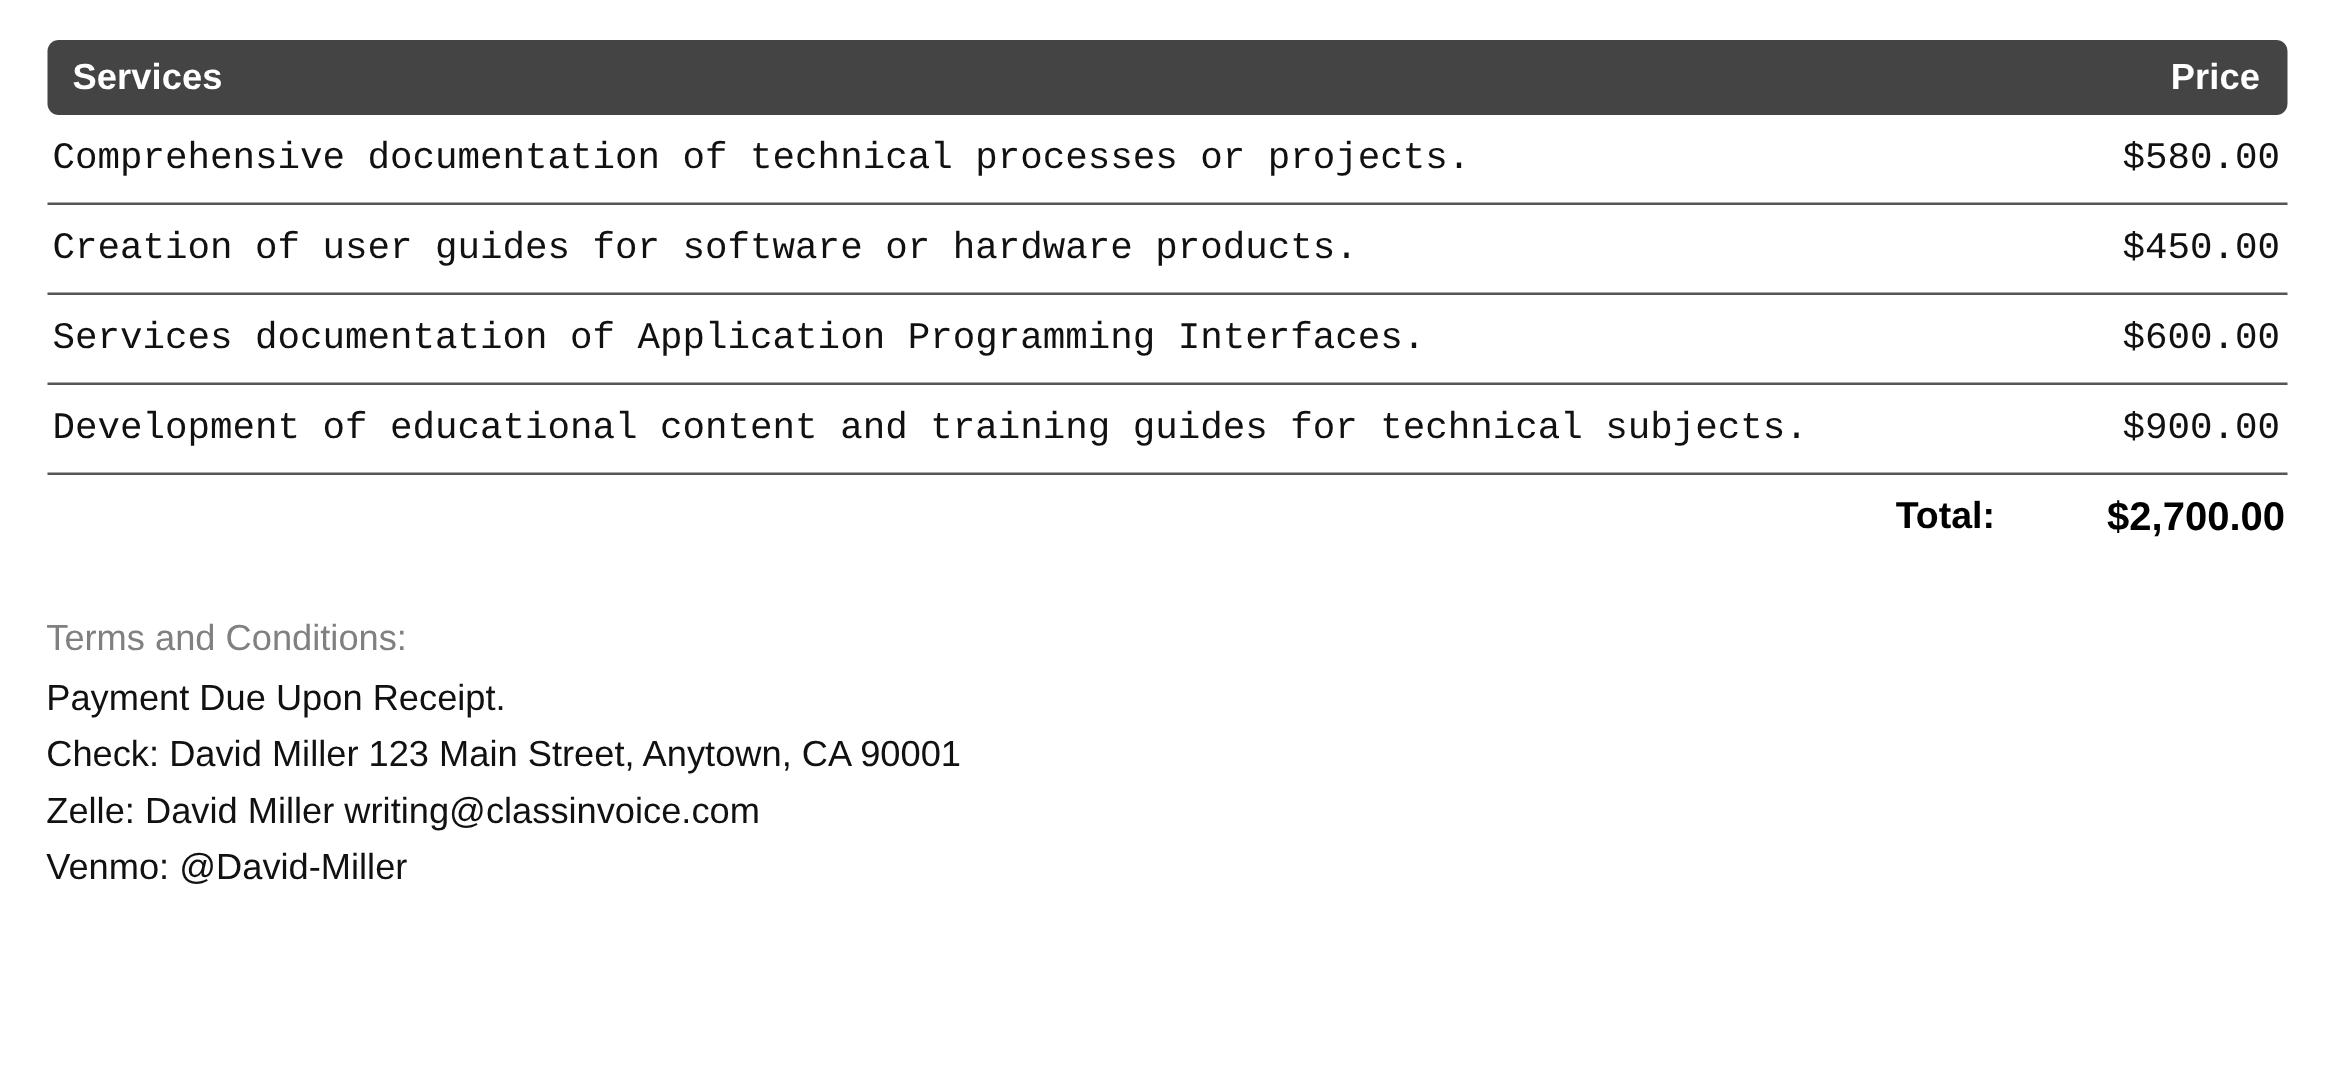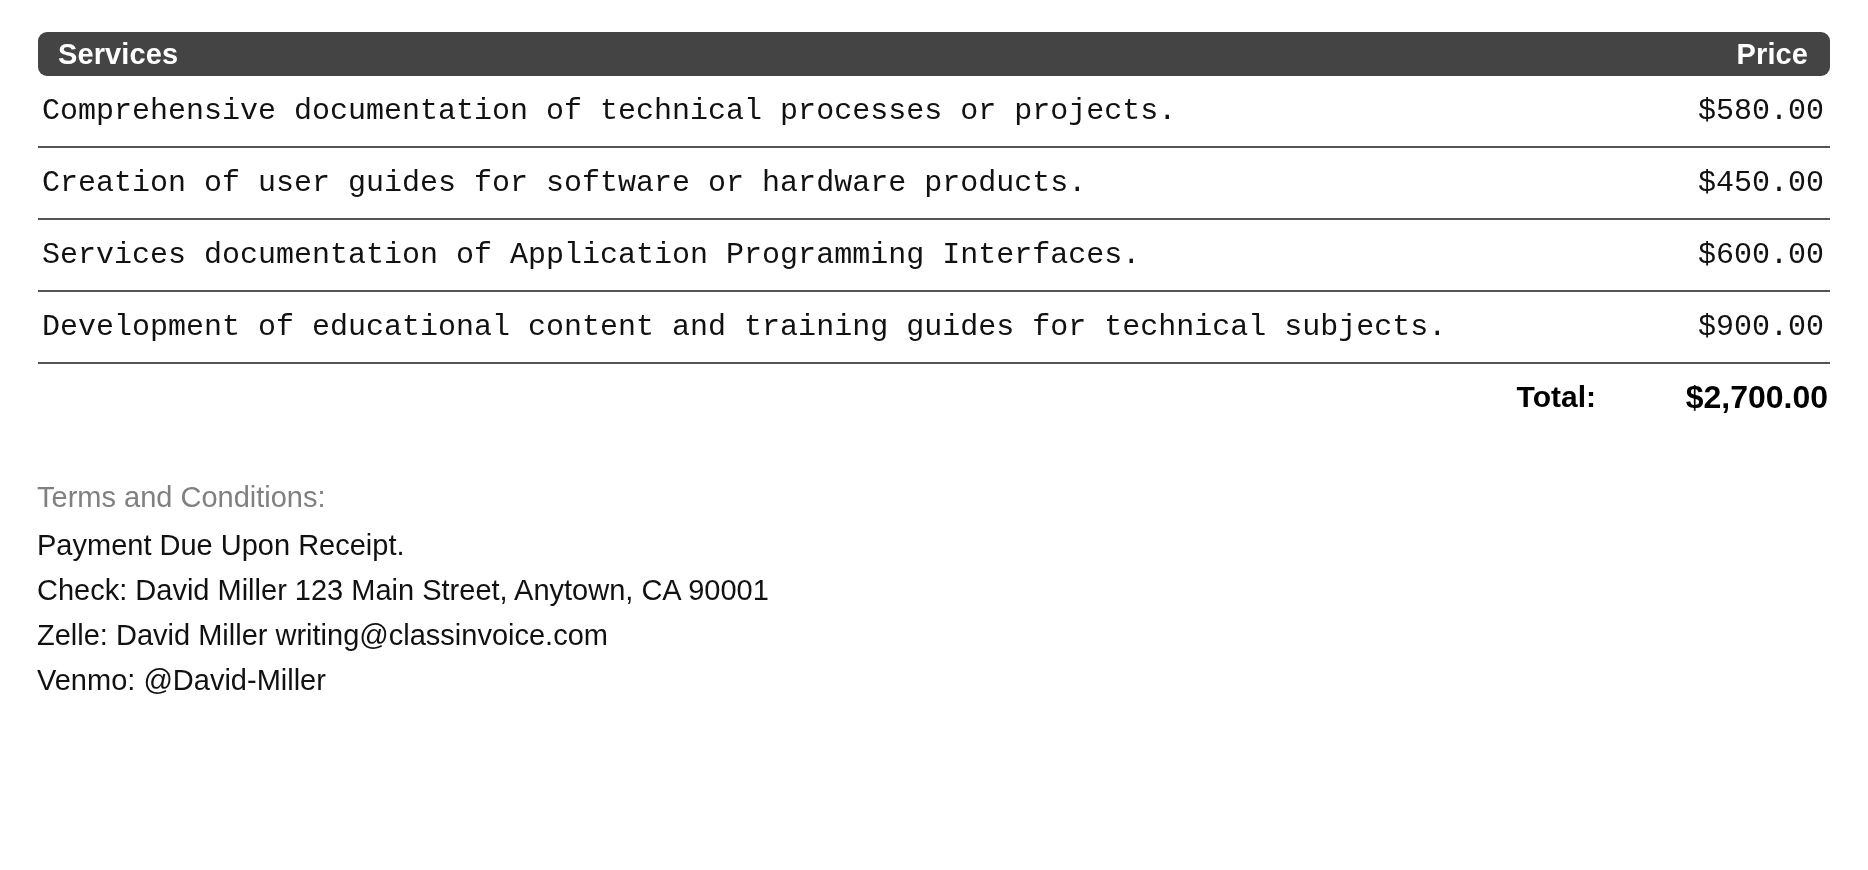--- a/index.html
+++ b/index.html
@@ -32,21 +32,21 @@
     top: 32px;
     width: 1792px;
   }
 
   .table-header {
     display: flex;
     align-items: center;
     justify-content: space-between;
     background: #444444;
     border-radius: 9px;
-    height: 44px;
+    height: 60px;
     padding: 0 22px 0 20px;
     box-sizing: border-box;
   }
   .table-header .th {
     color: #ffffff;
     font-size: 29px;
     font-weight: bold;
     letter-spacing: 0.1px;
     line-height: 1;
   }
@@ -103,21 +103,21 @@
     color: #000000;
     white-space: nowrap;
     min-width: 200px;
     text-align: right;
   }
 
   
   .terms {
     position: absolute;
     left: 37px;
-    top: 483px;
+    top: 497px;
     width: 1600px;
   }
   .terms-heading {
     font-size: 29px;
     color: #808080;
     line-height: 1;
     margin-bottom: 19px;
     white-space: nowrap;
   }
   .terms-line {

